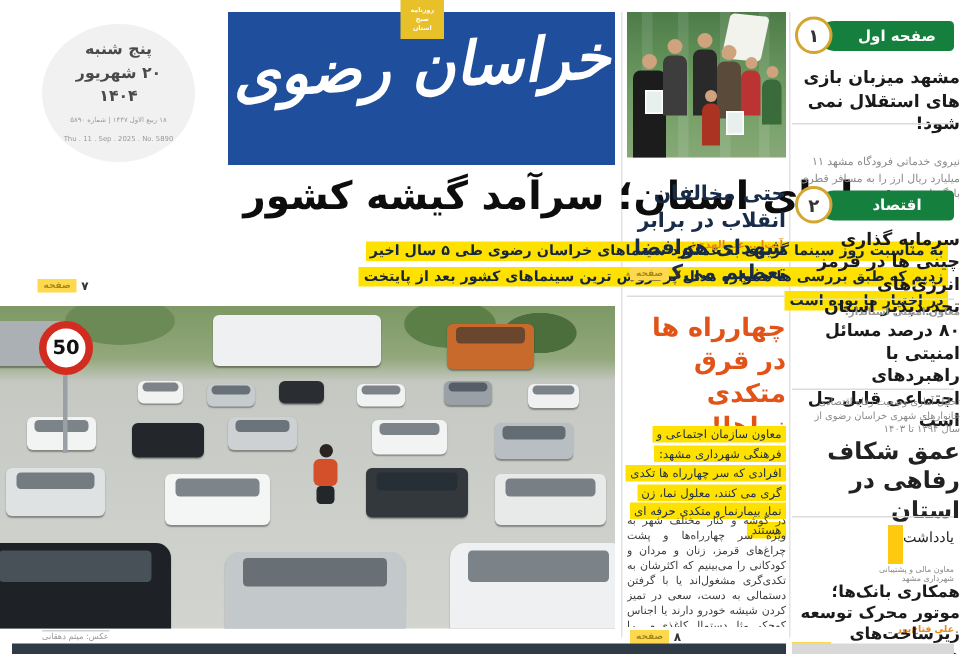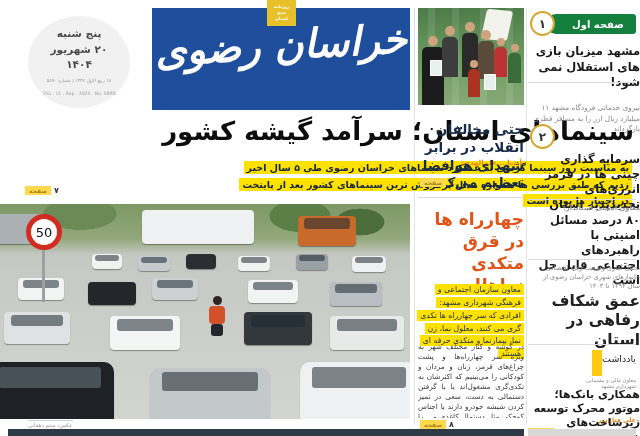--- a/index.html
+++ b/index.html
@@ -71,21 +71,21 @@
   .trees { position:absolute; left:0; top:0; width:410px; height:50px;
     background:
       radial-gradient(40px 22px at 360px 18px,#4c6e3c 60%,transparent 62%),
       radial-gradient(50px 26px at 300px 12px,#5b7f47 60%,transparent 62%),
       radial-gradient(60px 26px at 80px 10px,#6c8a55 60%,transparent 62%),
       linear-gradient(180deg,#7d9865 0%,#93a87c 70%,transparent 100%); }
   .car { position:absolute; border-radius:4px; box-shadow:0 1px 1px rgba(0,0,0,.35); }
   .car .glass { position:absolute; left:10%; right:10%; top:8%; height:36%;
     background:rgba(30,40,50,.55); border-radius:3px; }
   .sign { position:absolute; left:26px; top:10px; width:36px; height:36px; border-radius:50%;
-    background:#fff; border:5px solid #d22b20; color:#111; font-weight:normal; font-size:13px;
+    background:#fff; border:5px solid #d22b20; color:#111; font-weight:bold; font-size:13px;
     display:flex; align-items:center; justify-content:center; z-index:4; }
   .sign-pole { position:absolute; left:42px; top:46px; width:3px; height:52px; background:#9aa0a4; z-index:3; }
   .rider { position:absolute; left:208px; top:92px; width:18px; height:40px; z-index:3; }
   .rider .rhead { width:9px; height:9px; border-radius:50%; background:#2b2420; margin:0 auto; }
   .rider .rbody { width:16px; height:18px; background:#d4502a; border-radius:4px; margin:1px auto 0; }
   .rider .rbike { width:12px; height:12px; background:#23272b; border-radius:3px; margin:0 auto; }
   .credit { left:28px; top:420px; font-size:5.5px; color:#9a9a9a; border-top:1px solid #cfcfcf; padding-top:1px; }
 
   .bottom-bar { left:8px; top:429px; width:516px; height:7px; background:#2e3a46; }
   .bottom-bar-right { left:528px; top:429px; width:108px; height:7px; background:#d8d8d8; }
@@ -255,20 +255,23 @@
   <div class="abs pill" style="left:546px; top:14px; width:90px">
       <span>صفحه اول</span>
     </div>
   <div class="abs num-circle" style="left:530px; top:11px">
       <span>۱</span>
     </div>
   <div class="abs sb-item" style="left:528px; top:44px; width:108px; font-size:11.5px; line-height:1.35">مشهد میزبان بازی های استقلال نمی شود!</div>
   <div class="abs hr" style="left:528px; top:82px; width:108px"></div>
   <div class="abs sb-item sb-sub" style="left:528px; top:103px; width:108px; font-size:7.3px; line-height:1.45">نیروی خدماتی فرودگاه مشهد ۱۱ میلیارد ریال ارز را به مسافر قطری بازگرداند</div>
 
+  <div class="abs pill" style="left:546px; top:127px; width:90px">
+      <span>اقتصاد</span>
+    </div>
   <div class="abs num-circle" style="left:530px; top:124px">
       <span>۲</span>
     </div>
   <div class="abs sb-item" style="left:528px; top:152px; width:108px; font-size:11.5px; line-height:1.3">سرمایه گذاری چینی ها در قرمز انرژی‌های تجدیدپذیر استان</div>
   <div class="abs hr" style="left:528px; top:199px; width:108px"></div>
   <div class="abs sb-item kicker-gray" style="left:528px; top:204px; width:108px; font-size:6.8px">معاون امنیتی استاندار:</div>
   <div class="abs sb-item" style="left:528px; top:213px; width:108px; font-size:11.5px; line-height:1.3">۸۰ درصد مسائل امنیتی با راهبردهای اجتماعی قابل حل است</div>
   <div class="abs hr" style="left:528px; top:259px; width:108px"></div>
   <div class="abs sb-item sb-sub" style="left:528px; top:264px; width:108px; font-size:6.6px; line-height:1.35">تحلیل آماری وضعیت رفاه اقتصادی خانوارهای شهری خراسان رضوی از سال ۱۳۹۴ تا ۱۴۰۳</div>
   <div class="abs sb-item" style="left:528px; top:292px; width:108px; font-size:15.5px; line-height:1.25; color:#222">عمق شکاف رفاهی در استان</div>

